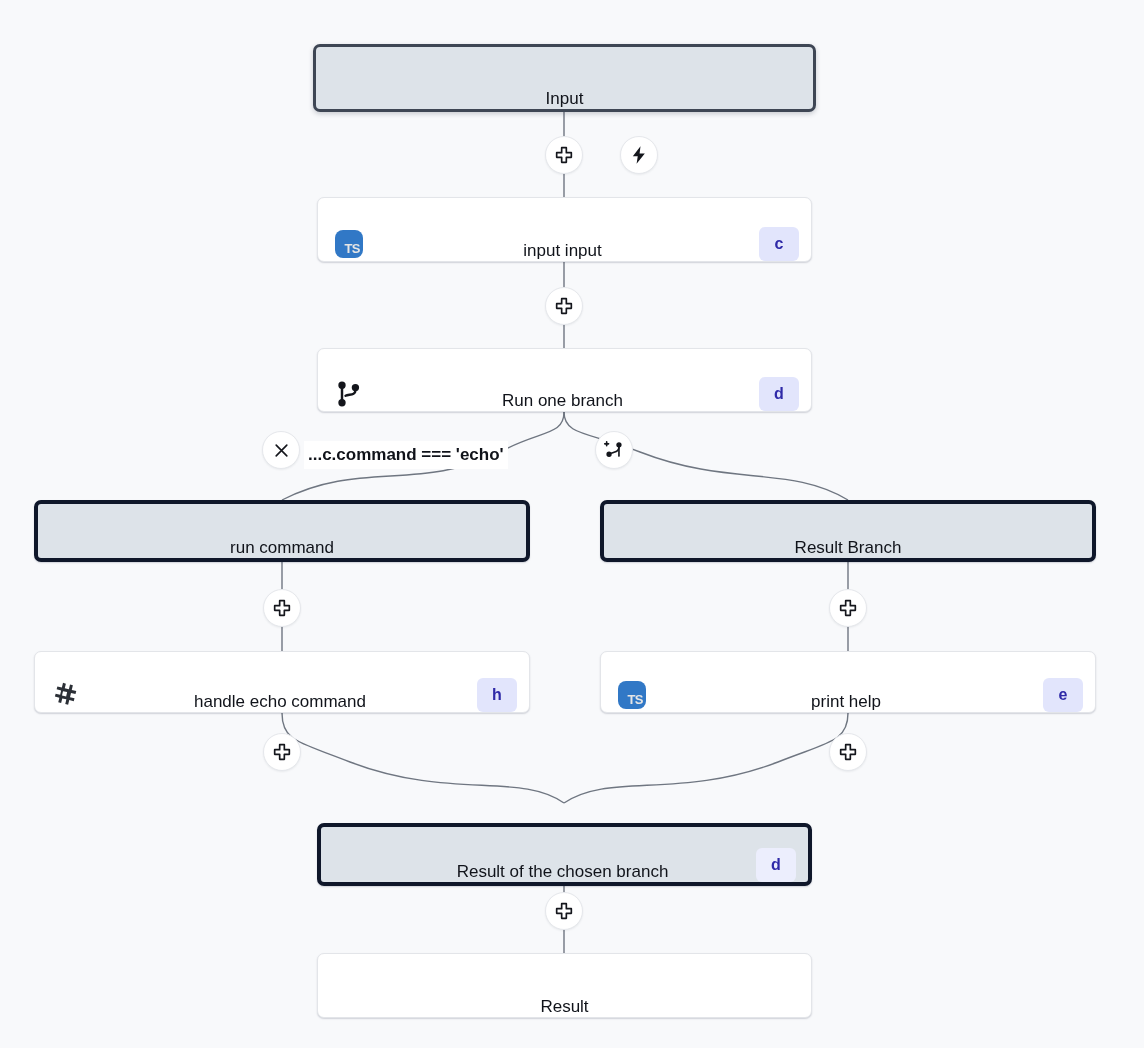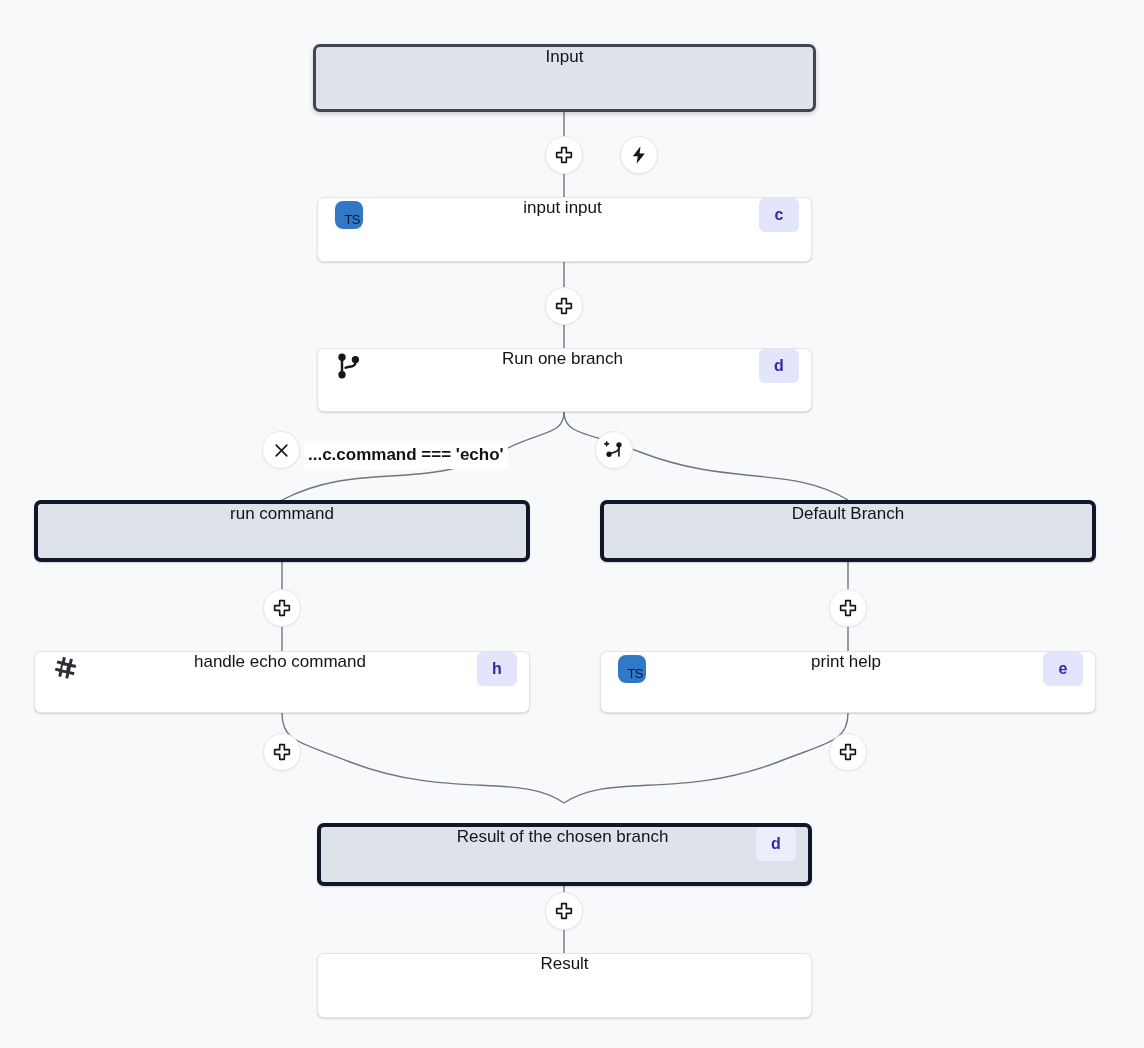--- a/index.html
+++ b/index.html
@@ -19,21 +19,21 @@
     position: absolute;
     left: 0; top: 0;
     width: 1144px; height: 1048px;
     pointer-events: none;
     z-index: 1;
   }
   .node {
     position: absolute;
     z-index: 2;
     display: flex;
-    align-items: flex-start;
+    align-items: flex-end;
     border-radius: 7px;
     box-shadow: 0 1px 2px rgba(30,40,60,0.13), 0 1px 1px rgba(30,40,60,0.06);
     font-size: 17px;
     color: #10131a;
   }
   .node .label {
     flex: 1 1 auto;
     text-align: center;
     white-space: nowrap;
     overflow: hidden;
@@ -57,23 +57,23 @@
     width: 34px; height: 34px;
     margin-left: 14px;
     flex: 0 0 auto;
     display: flex; align-items: center; justify-content: center;
   }
   .ts-icon {
     width: 28px; height: 28px;
     background: #3178c6;
     border-radius: 8px;
     display: flex; align-items: flex-end; justify-content: flex-end;
-    color: #0f172a;
+    color: #e5e5e5;
     font-size: 13px;
-    font-weight: normal;
+    font-weight: bold;
     letter-spacing: -0.5px;
     padding: 0 3px 2px 0;
     font-family: "Liberation Sans", sans-serif;
   }
   .badge {
     flex: 0 0 auto;
     width: 40px; height: 34px;
     margin-right: 12px;
     background: #e2e5fc;
     border-radius: 6px;
@@ -168,21 +168,21 @@
   </div>
 
   <div class="node virtual" style="left:34px; top:500px; width:496px; height:62px;">
     <span class="spacer"></span>
     <span class="label">run command</span>
     <span class="spacer"></span>
   </div>
 
   <div class="node virtual" style="left:600px; top:500px; width:496px; height:62px;">
     <span class="spacer"></span>
-    <span class="label">Default Branch</span>
+    <span class="label">Result Branch</span>
     <span class="spacer"></span>
   </div>
 
   <div class="node step" style="left:34px; top:651px; width:496px; height:62px;">
     <span class="node-icon">
       <svg width="30" height="30" viewBox="0 0 24 24" fill="#2b2f36">
         <path d="M9.6 2.2 L11.9 2.9 L11.0 6.6 L14.3 7.3 L15.2 3.6 L17.5 4.2 L16.6 7.9 L20.2 8.8 L19.6 11.1 L16.0 10.3 L15.2 13.7 L18.8 14.6 L18.2 16.9 L14.6 16.0 L13.7 19.8 L11.4 19.2 L12.3 15.4 L9.0 14.7 L8.1 18.4 L5.8 17.8 L6.7 14.1 L3.1 13.2 L3.7 10.9 L7.3 11.8 L8.1 8.3 L4.5 7.4 L5.1 5.1 L8.7 6.0 Z M9.6 8.9 L8.8 12.4 L12.1 13.1 L12.9 9.6 Z"></path>
       </svg>
     </span>
     <span class="label">handle echo command</span>

